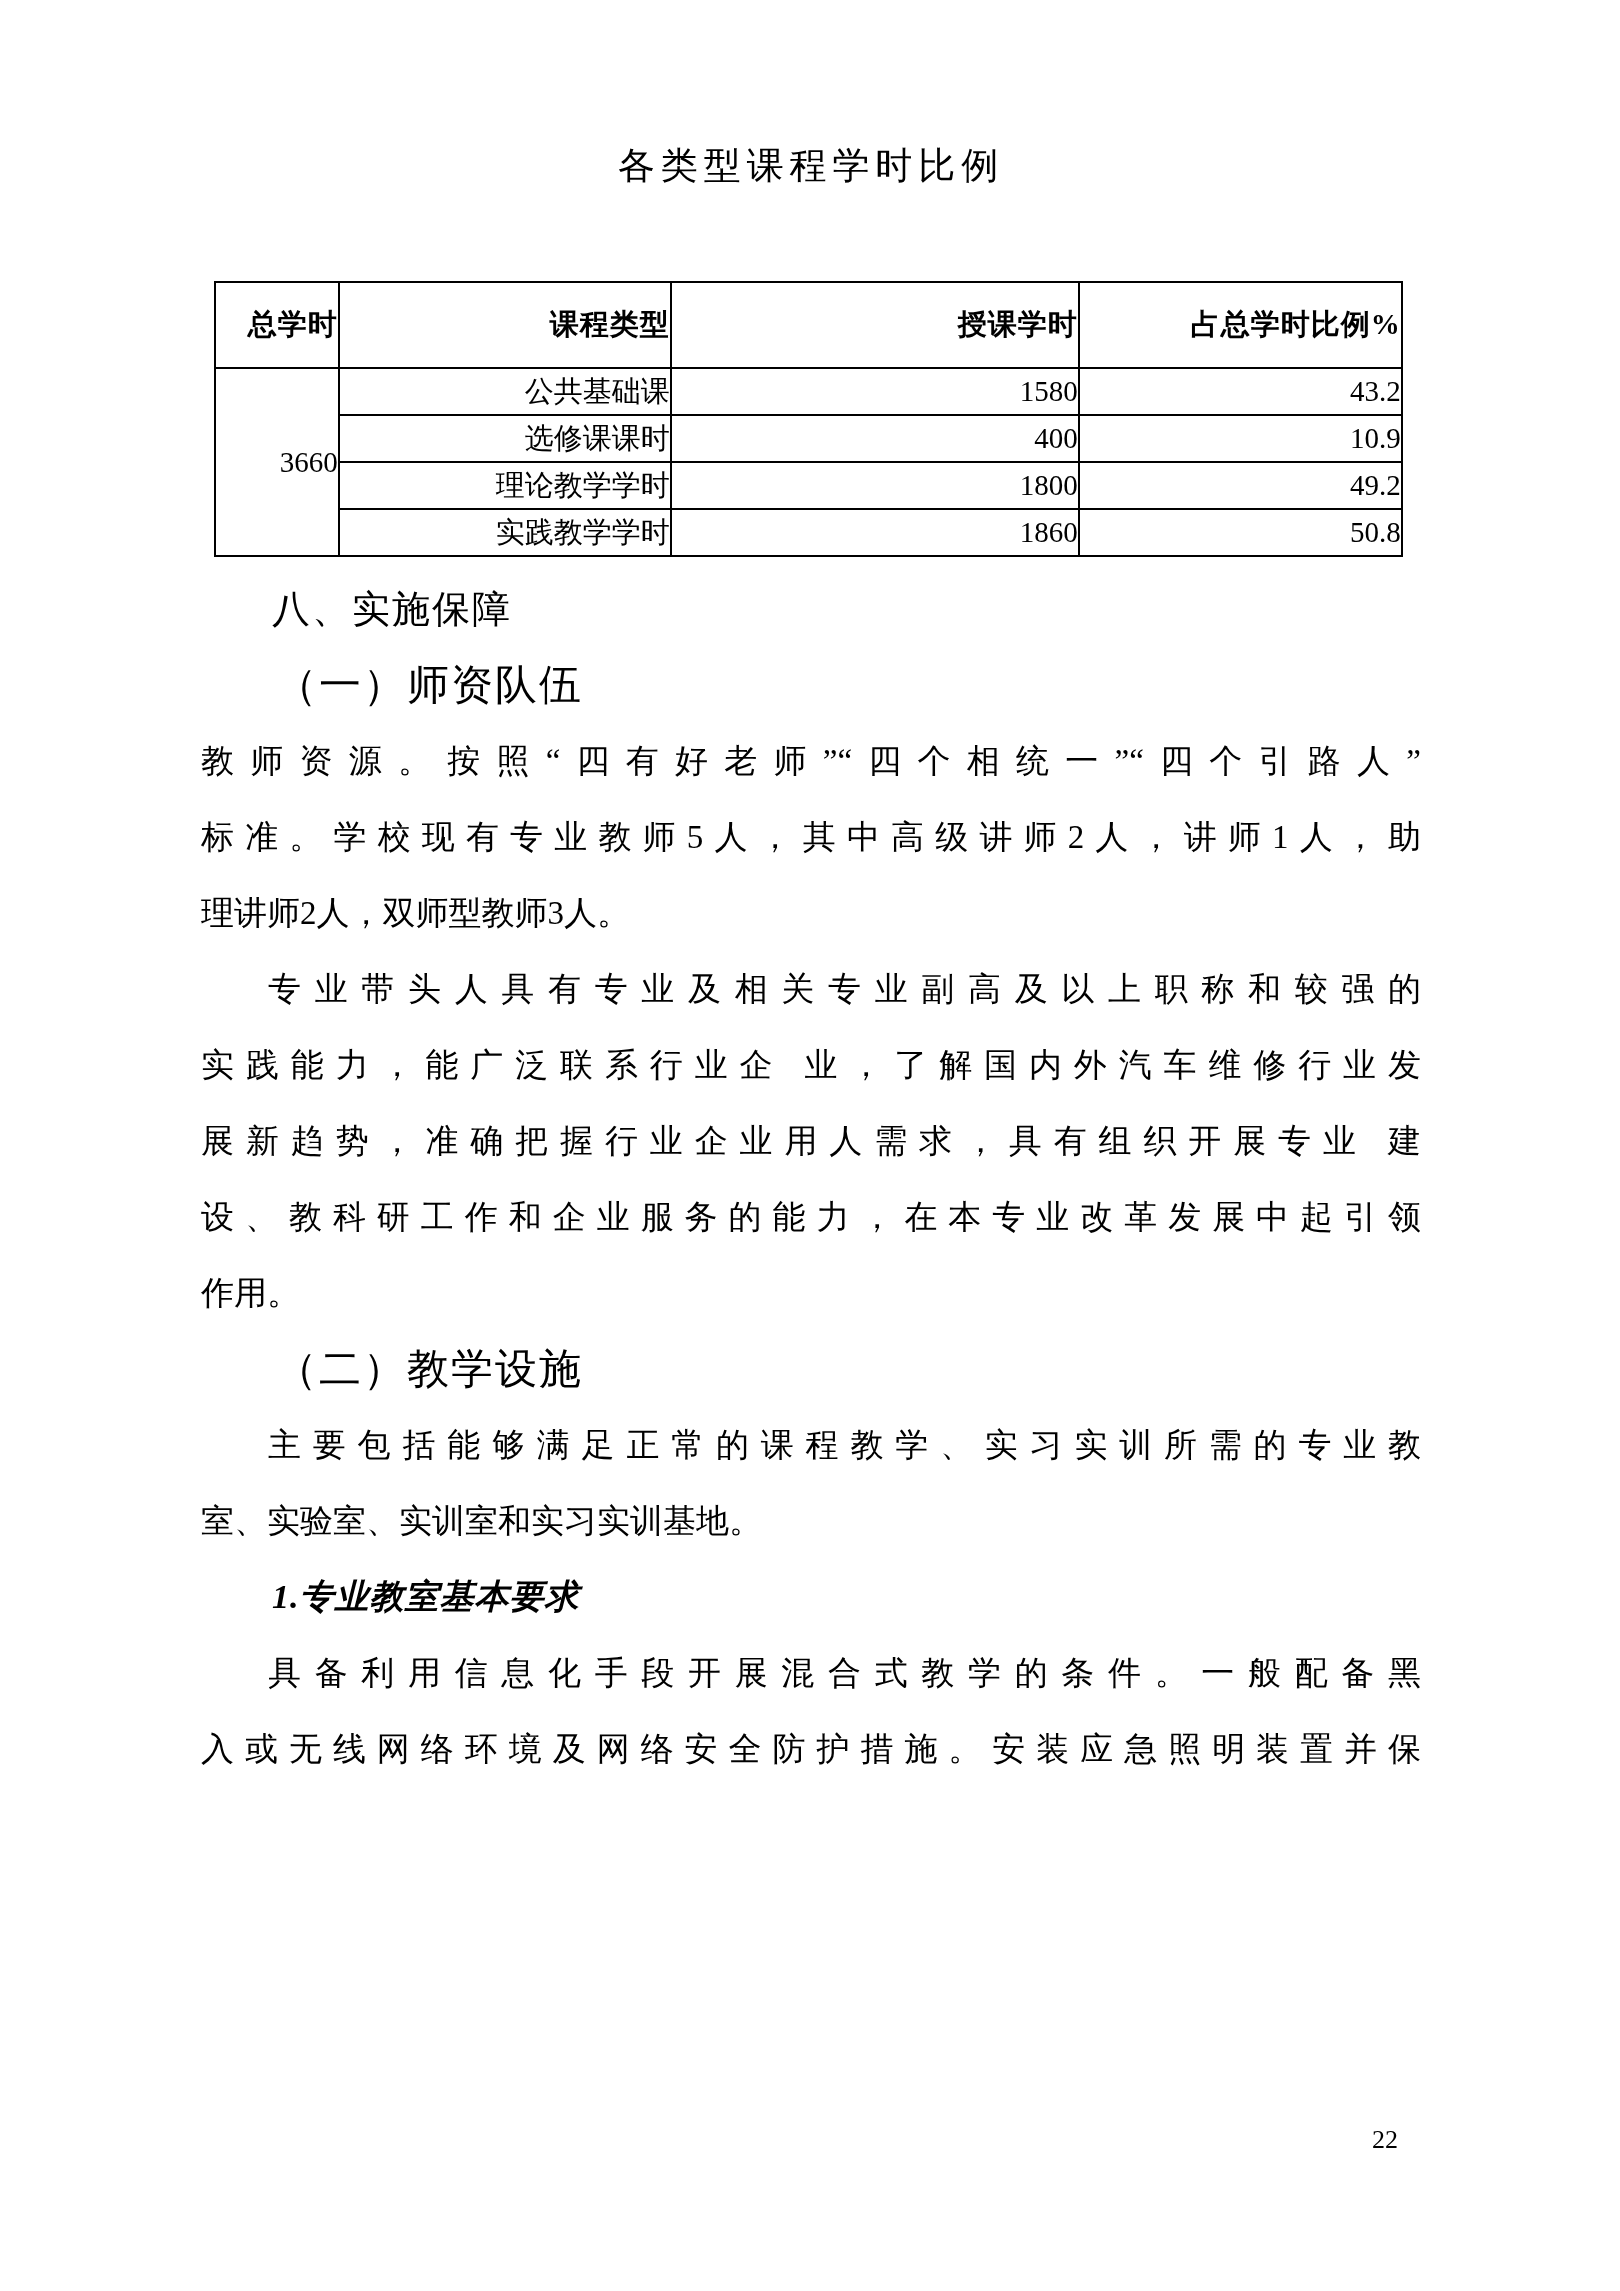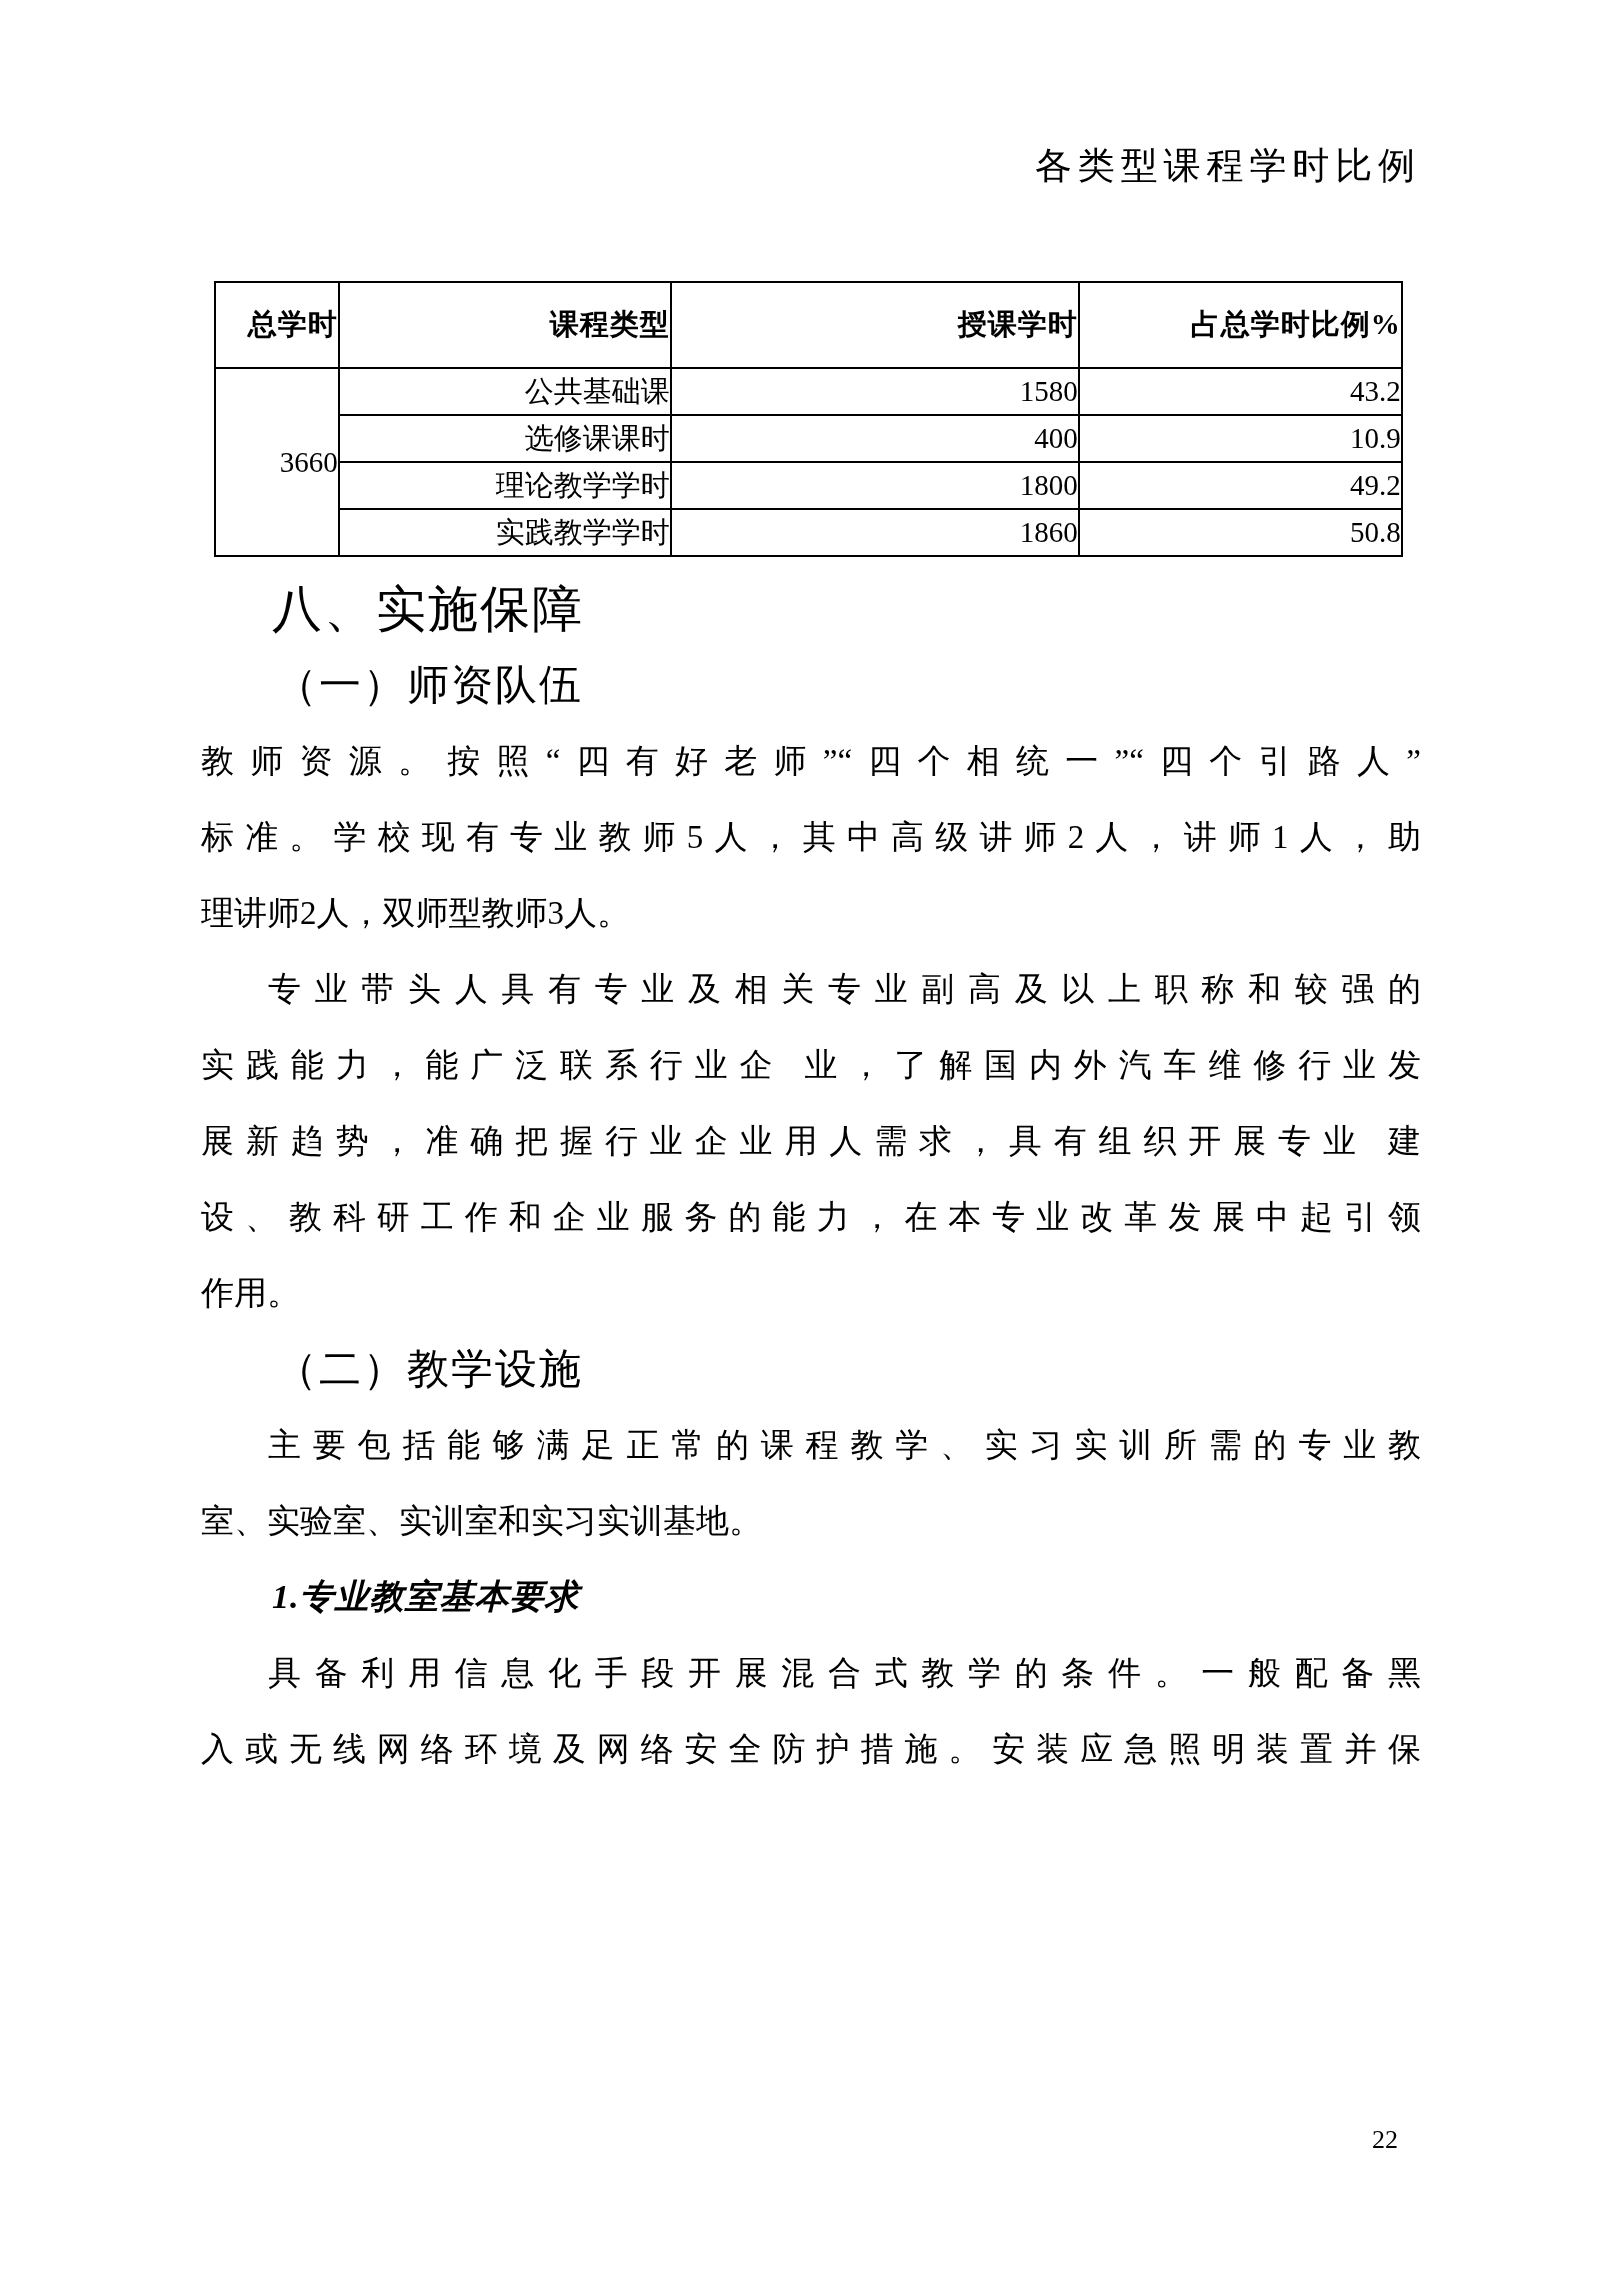--- a/index.html
+++ b/index.html
@@ -1,30 +1,30 @@
 <!DOCTYPE html>
 <html><head>
 <meta charset="utf-8">
 <style>
   html,body{margin:0;padding:0;background:#ffffff;}
   .page{
     position:relative;width:1620px;height:2292px;background:#ffffff;color:#000;
     font-family:"Liberation Serif","DejaVu Serif",serif;
     box-sizing:border-box;padding:140px 199px 0 201px;overflow:hidden;
   }
-  .doc-title{font-size:37px;letter-spacing:5.9px;text-align:right;line-height:51px;margin-bottom:90px;}
+  .doc-title{font-size:37px;letter-spacing:5.9px;text-align:center;line-height:51px;margin-bottom:90px;}
   .course-table{border-collapse:collapse;width:1188px;margin-left:12.7px;border:2.9px solid #000;table-layout:fixed;}
   .course-table th,.course-table td{
     border:2px solid #000;text-align:right;vertical-align:middle;
     font-size:29px;padding:0;overflow:hidden;
   }
   .course-table th{height:84px;font-weight:bold;letter-spacing:1px;}
   .course-table td{height:45px;}
   .doc-body{margin-top:13.7px;}
-  .heading1{font-size:50px;line-height:76px;padding-left:71px;letter-spacing:2px;}
+  .heading1{font-size:38px;line-height:76px;padding-left:71px;letter-spacing:2px;}
   .heading2{font-size:42px;line-height:76px;padding-left:74px;letter-spacing:2px;}
   .heading3{font-size:34px;line-height:76px;padding-left:71px;font-weight:bold;letter-spacing:1px;font-style:italic;}
   .para .line{font-size:33px;line-height:76px;}
   .line.indent{text-indent:67px;}
   .line.fill{text-align:justify;text-align-last:justify;}
   .page-num{position:absolute;top:2125px;right:222px;font-size:26px;}
 </style>
 </head>
 <body>
 

